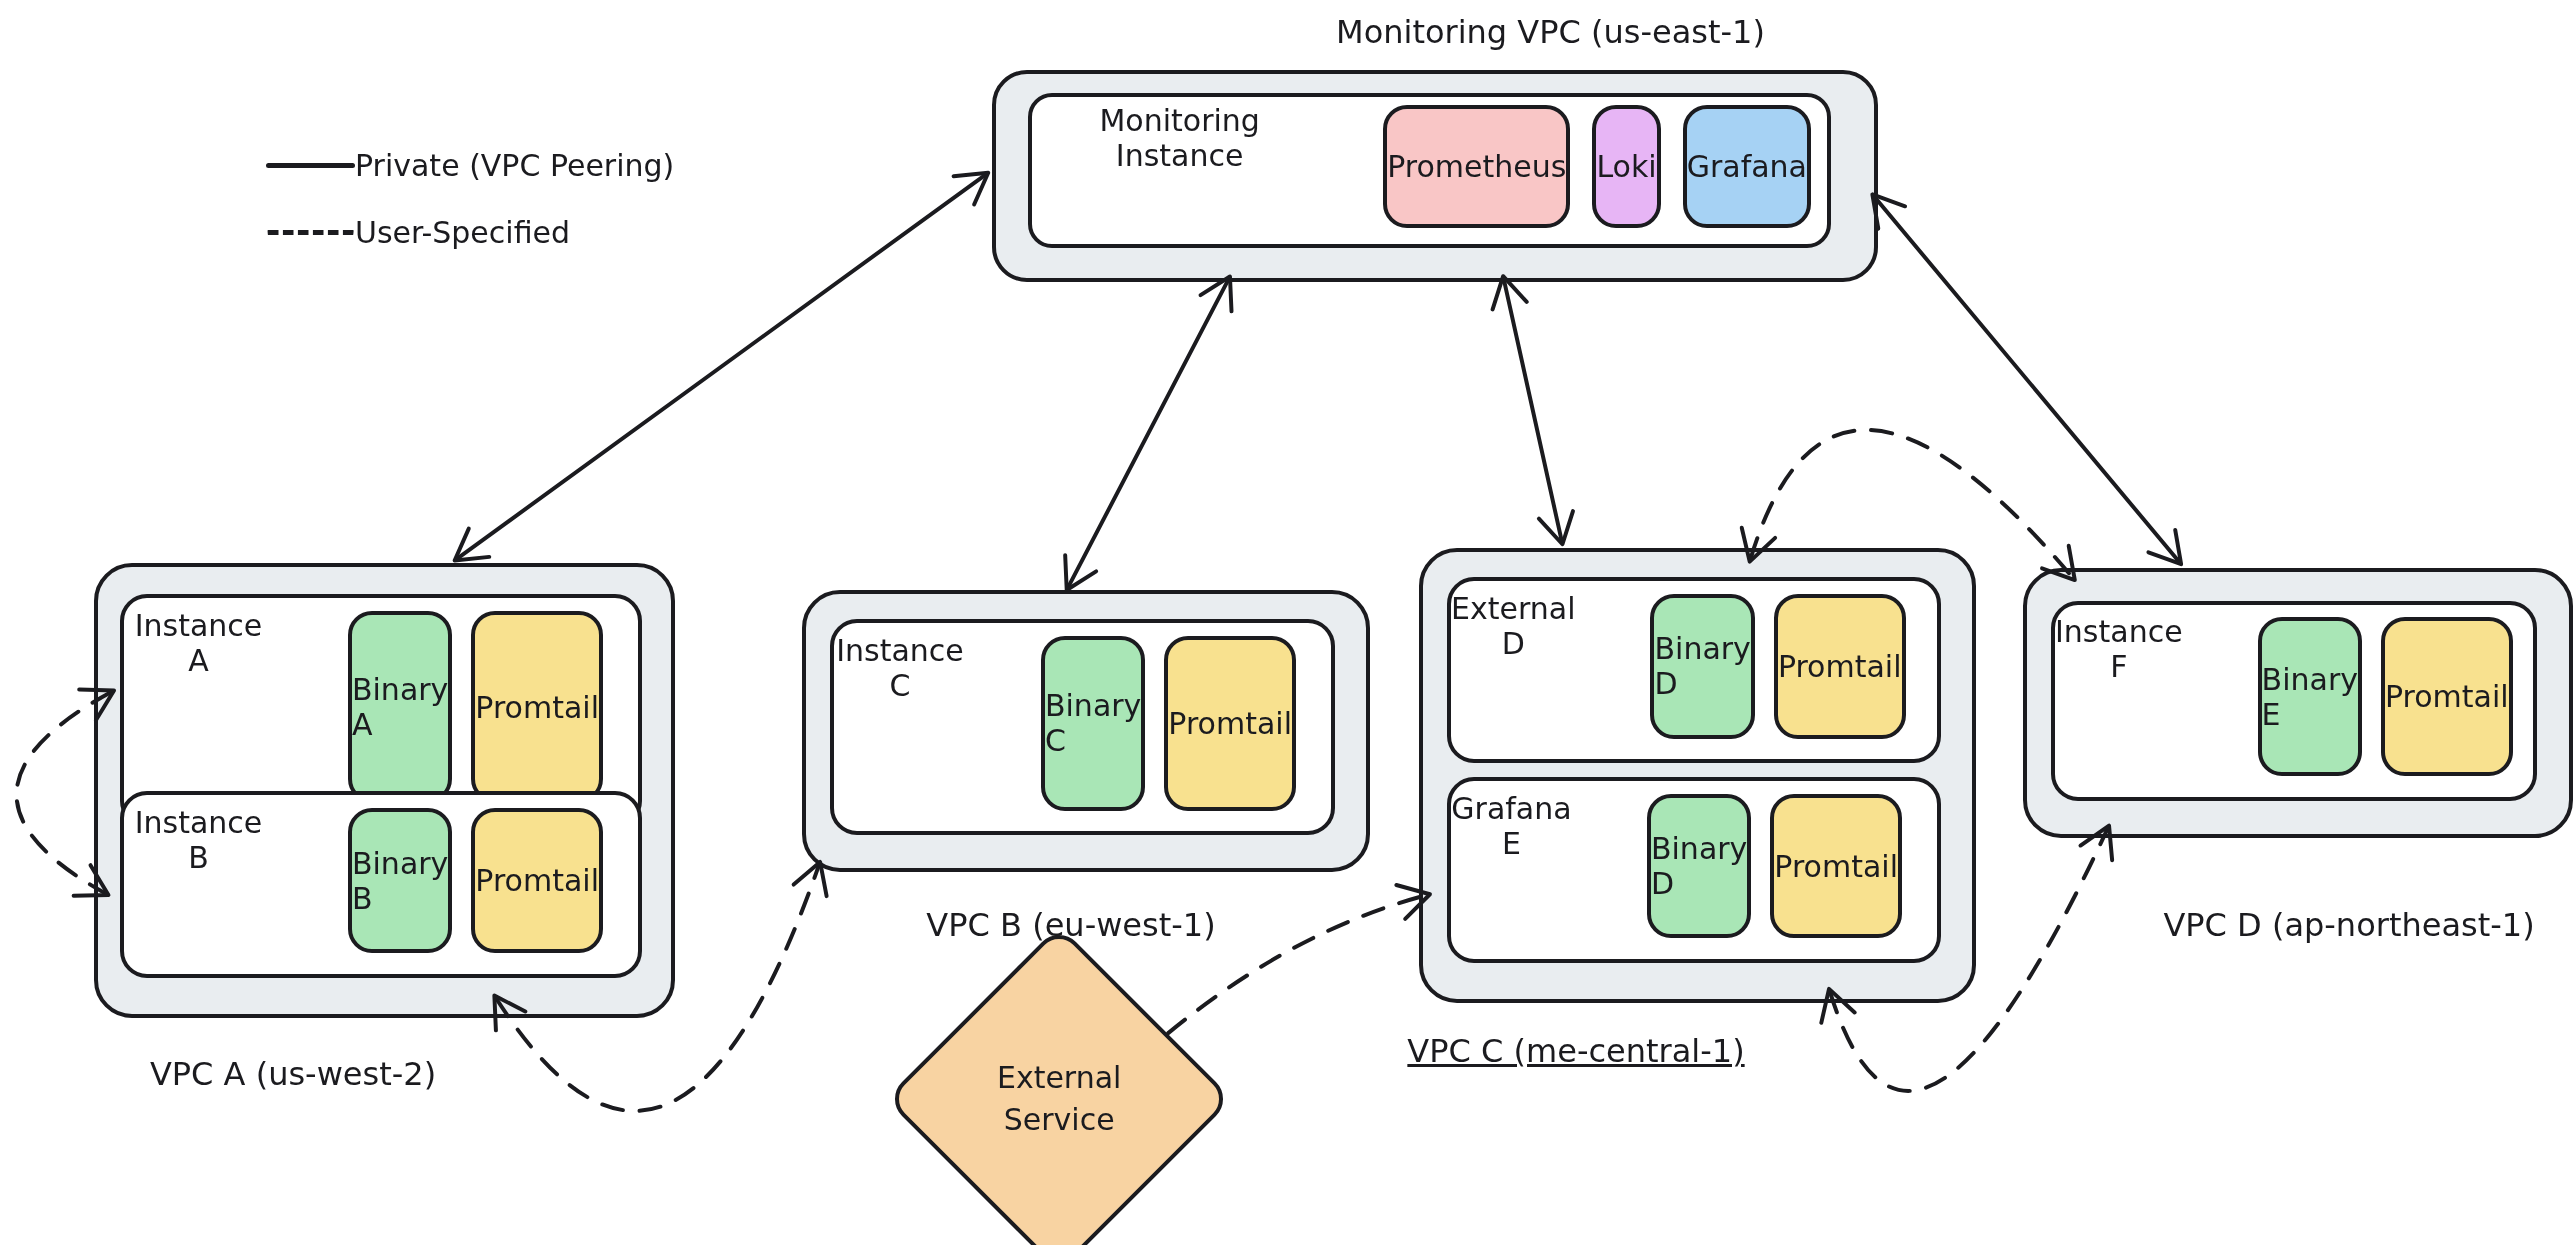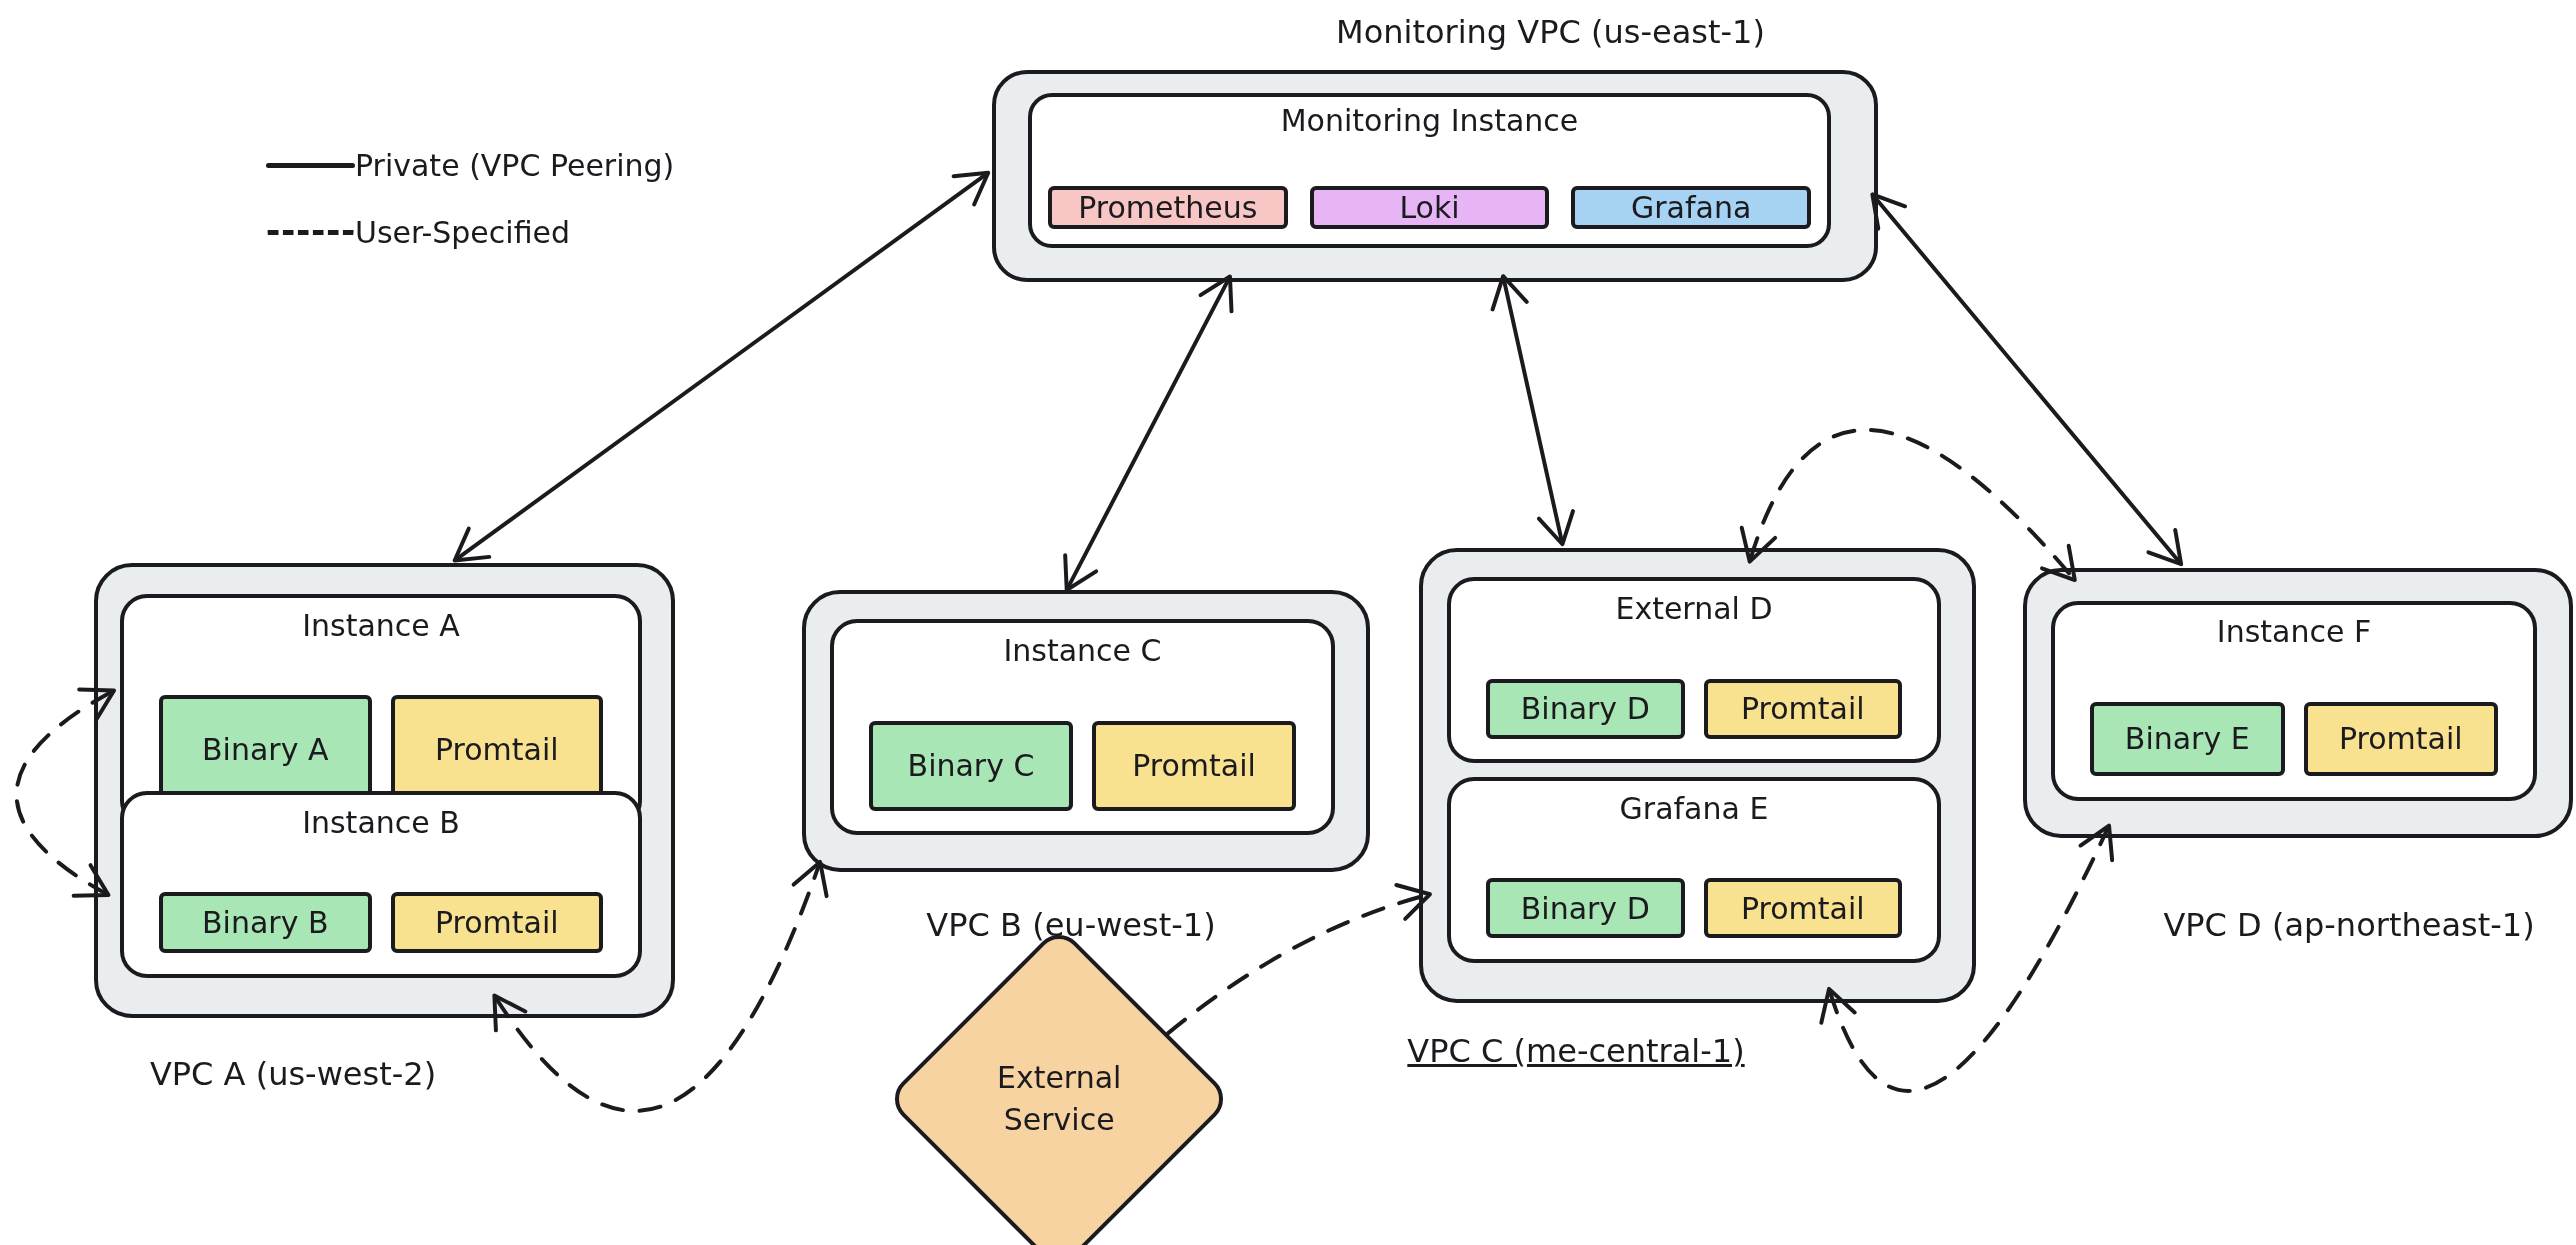--- a/index.html
+++ b/index.html
@@ -18,24 +18,24 @@
     position:relative;width:2576px;height:1245px;background:#ffffff;overflow:hidden;
     font-family:"DejaVu Sans",sans-serif;color:var(--stroke);
   }
   
   #legend{position:absolute;left:266px;top:148px;display:flex;flex-direction:column;gap:32px;}
   .legend-row{display:flex;align-items:center;font-size:30px;white-space:nowrap;}
   .legend-line{width:89px;height:0;border-top:5.6px solid var(--stroke);border-radius:3.2px;}
   .legend-line.dashed{border-top-style:dashed;}
   
   .vpc{position:absolute;background:var(--vpc-fill);border:4.8px solid var(--stroke);border-radius:38px;}
-  .instance{position:absolute;background:var(--instance-fill);border:4px solid var(--stroke);border-radius:27px;display:flex;flex-direction:column;box-sizing:border-box;gap:40px;}
+  .instance{position:absolute;background:var(--instance-fill);border:4px solid var(--stroke);border-radius:27px;display:flex;box-sizing:border-box;gap:40px;}
   .instance-title{text-align:center;font-size:30px;margin-top:9.5px;}
   .chip-row{flex:1;display:flex;gap:19px;padding:12.7px 35px 20.6px;box-sizing:border-box;}
-  .chip{flex:1;border:4px solid var(--stroke);border-radius:6px;display:flex;align-items:center;justify-content:center;font-size:30px;box-sizing:border-box;}
+  .chip{flex:1;border:4px solid var(--stroke);border-radius:24px;display:flex;align-items:center;justify-content:center;font-size:30px;box-sizing:border-box;}
   .chip.binary{background:var(--c-binary);}
   .chip.promtail{background:var(--c-promtail);}
   .chip.prometheus{background:var(--c-prometheus);}
   .chip.loki{background:var(--c-loki);text-align:center;}
   .chip.grafana{background:var(--c-grafana);}
   .vpc-label{position:absolute;font-size:32px;text-align:center;width:444px;white-space:nowrap;}
   
   #monitoring-vpc-label{position:absolute;left:1229px;top:12.7px;width:643px;text-align:center;font-size:32px;}
   #monitoring-vpc{left:992px;top:70px;width:878px;height:204px;border-radius:35px;}
   #monitoring-instance{left:32px;top:19px;width:803px;height:155px;border-radius:24px;}

